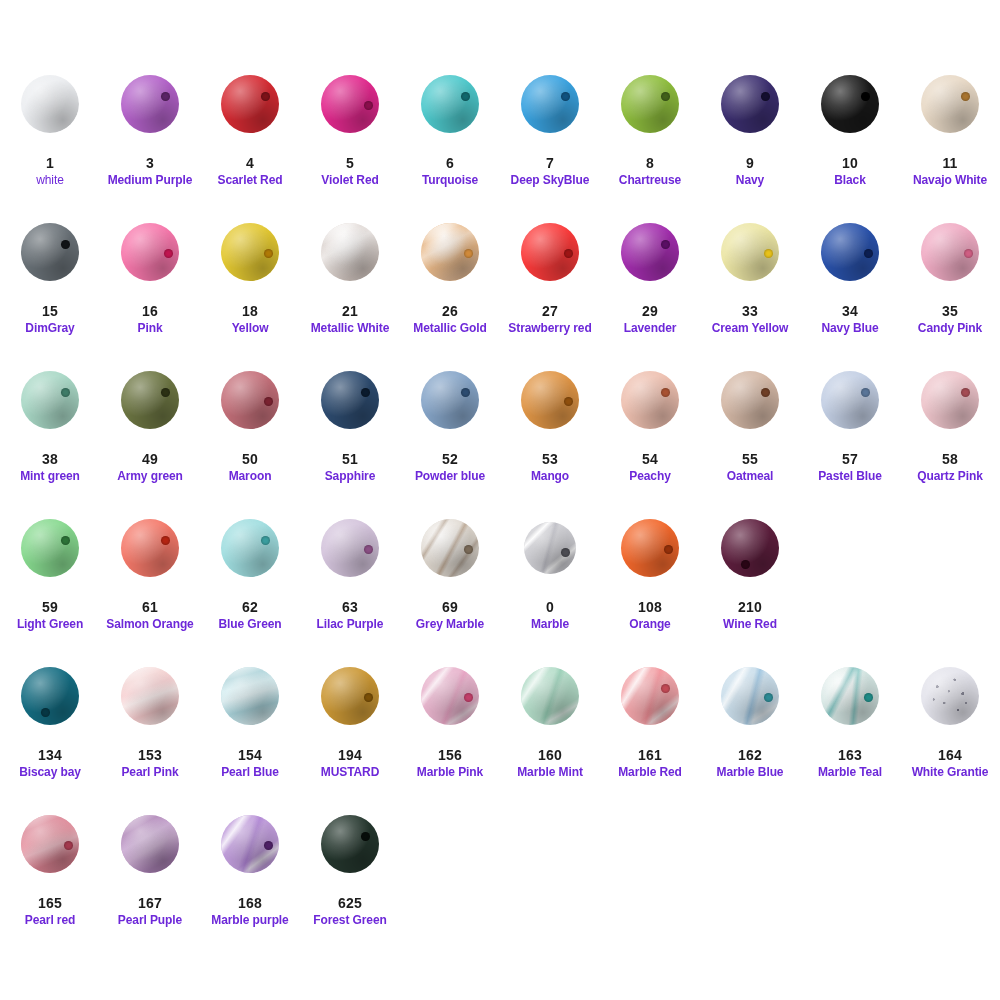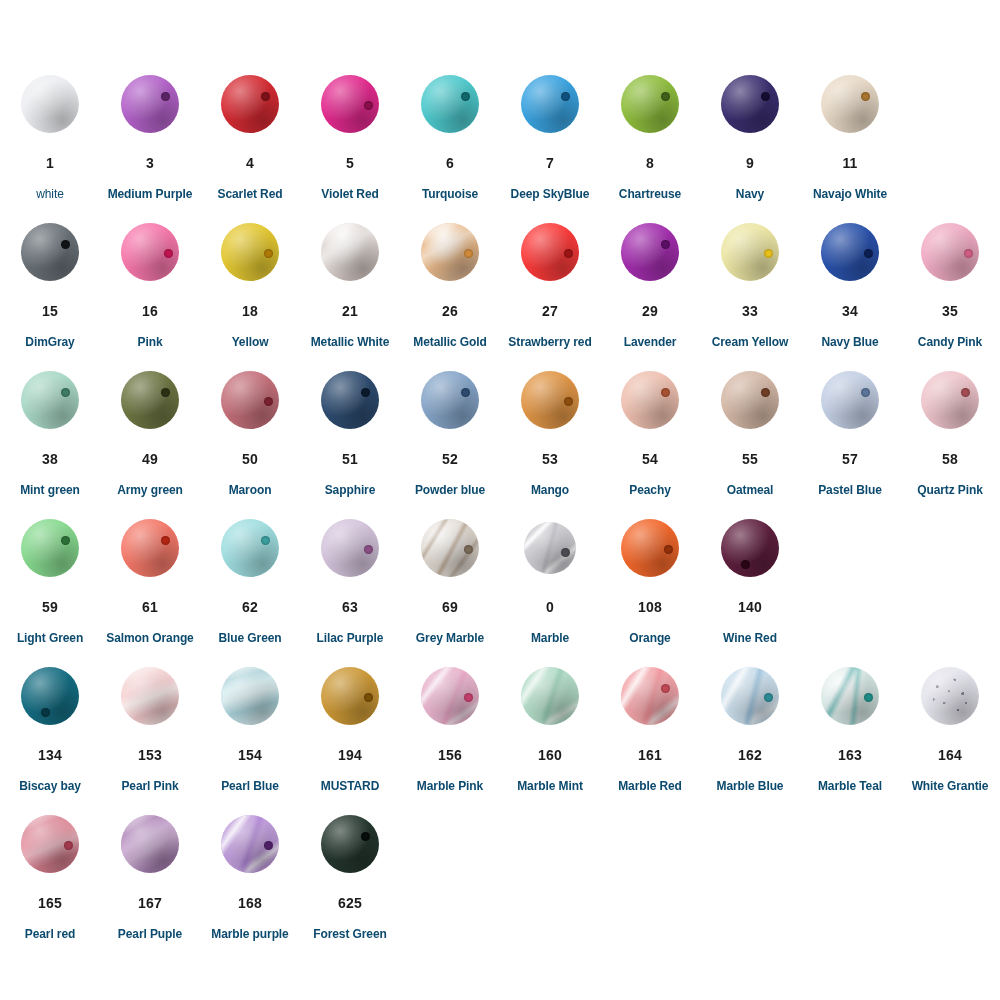--- a/index.html
+++ b/index.html
@@ -71,23 +71,23 @@
     font-size:14px;
     font-weight:bold;
     color:#1c1c1c;
     line-height:1;
     margin-top:6px;
     letter-spacing:.2px;
   }
   .name{
     font-size:12px;
     font-weight:bold;
-    color:#0c4a6e;
+    color:#6d28d9;
     line-height:1;
-    margin-top:18px;
+    margin-top:4px;
     white-space:nowrap;
     letter-spacing:-.1px;
   }
   .name.light{font-weight:normal;}
 </style>
 </head>
 <body>
 
 <div id="chart">
     <div class="row">
@@ -165,20 +165,30 @@
           <div class="bead" style="background: rgb(60, 47, 112);">
             <div class="shade"></div>
             <div class="hole" style="background: rgb(20, 15, 48);"></div>
           </div>
         </div>
         <div class="code">9</div>
         <div class="name">Navy</div>
       </div>
       <div class="swatch">
         <div class="bead-wrap">
+          <div class="bead" style="background: rgb(26, 26, 26);">
+            <div class="shade"></div>
+            <div class="hole" style="background: rgb(0, 0, 0);"></div>
+          </div>
+        </div>
+        <div class="code">10</div>
+        <div class="name">Black</div>
+      </div>
+      <div class="swatch">
+        <div class="bead-wrap">
           <div class="bead" style="background: rgb(232, 217, 198);">
             <div class="shade"></div>
             <div class="hole" style="background: rgb(168, 116, 47);"></div>
           </div>
         </div>
         <div class="code">11</div>
         <div class="name">Navajo White</div>
       </div>
     </div>
     <div class="row">
@@ -459,21 +469,21 @@
         <div class="code">108</div>
         <div class="name">Orange</div>
       </div>
       <div class="swatch">
         <div class="bead-wrap">
           <div class="bead" style="background: rgb(94, 31, 62);">
             <div class="shade"></div>
             <div class="hole bottom" style="background: rgb(42, 6, 22);"></div>
           </div>
         </div>
-        <div class="code">140</div>
+        <div class="code">210</div>
         <div class="name">Wine Red</div>
       </div>
     </div>
     <div class="row">
       <div class="swatch">
         <div class="bead-wrap">
           <div class="bead" style="background: rgb(21, 109, 130);">
             <div class="shade"></div>
             <div class="hole bottom" style="background: rgb(7, 55, 68);"></div>
           </div>

